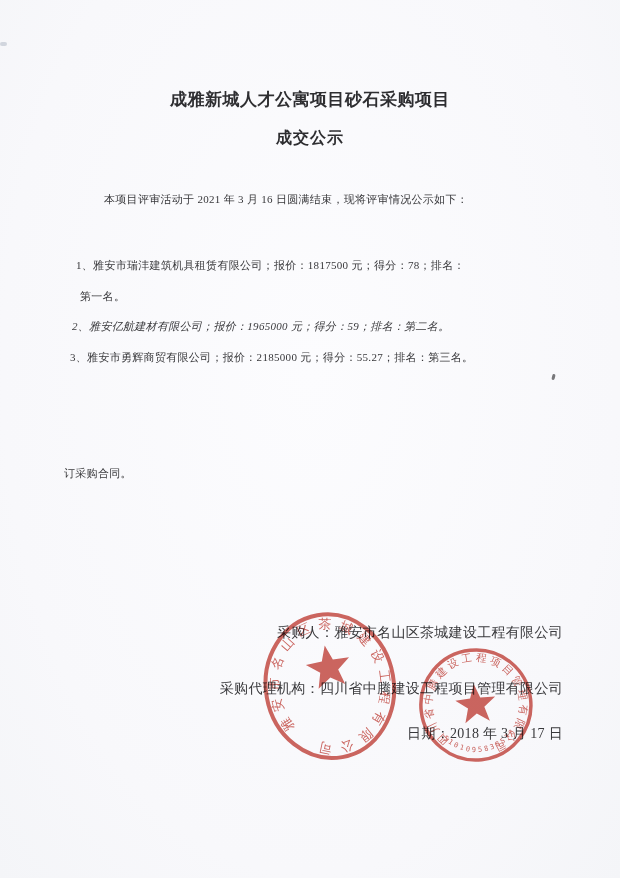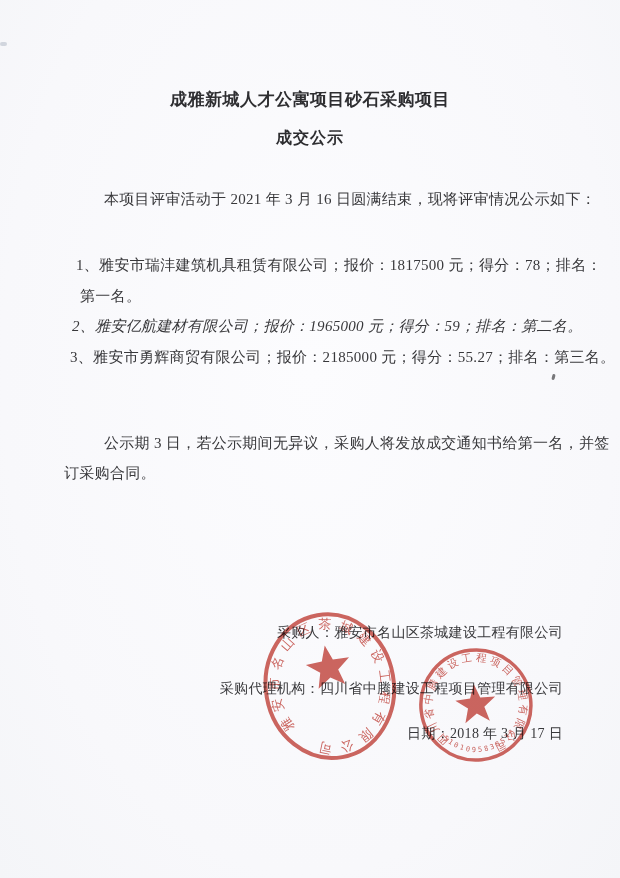--- a/index.html
+++ b/index.html
@@ -15,21 +15,21 @@
   }
   .abs{position:absolute;white-space:nowrap;}
   .doc-title{
     left:0;right:0;top:88px;text-align:center;
     font-size:17px;font-weight:bold;color:#2e2e31;letter-spacing:.5px;margin:0;
   }
   .doc-subtitle{
     left:0;right:0;top:120px;text-align:center;
     font-size:16px;font-weight:bold;color:#2e2e31;letter-spacing:1px;margin:8px;
   }
-  .body-line{font-size:15px;line-height:18px;color:#38383b;letter-spacing:.3px;text-align:center;}
+  .body-line{font-size:11px;line-height:18px;color:#38383b;letter-spacing:.3px;text-align:center;}
   .sig-line{right:57px;text-align:right;font-size:14px;color:#38383b;letter-spacing:.3px;}
   .speck{
     left:552px;top:374px;width:3px;height:6px;border-radius:2px;
     background:#56565a;transform:rotate(14deg);opacity:.8;
   }
   .edge-mark{
     left:0;top:42px;width:7px;height:4px;border-radius:2px;
     background:#cdd1da;opacity:.9;
   }
   .stamp{position:absolute;mix-blend-mode:multiply;opacity:.82;}
@@ -51,21 +51,20 @@
   <div class="abs body-line" style="left:104px;top:190px;">本项目评审活动于 2021 年 3 月 16 日圆满结束，现将评审情况公示如下：</div>
 
   <div class="abs body-line" style="left:76px;top:256px;">1、雅安市瑞沣建筑机具租赁有限公司；报价：1817500 元；得分：78；排名：</div>
   <div class="abs body-line" style="left:80px;top:287px;">第一名。</div>
   <div class="abs body-line" style="left:72px;top:317px;font-style:italic;">2、雅安亿航建材有限公司；报价：1965000 元；得分：59；排名：第二名。</div>
   <div class="abs body-line" style="left:70px;top:348px;">3、雅安市勇辉商贸有限公司；报价：2185000 元；得分：55.27；排名：第三名。</div>
 
   <span class="abs speck"></span>
   <span class="abs edge-mark"></span>
 
-  <div class="abs body-line" style="left:104px;top:434px;">公示期 3 日，若公示期间无异议，采购人将发放成交通知书给第一名，并签</div>
   <div class="abs body-line" style="left:64px;top:464px;">订采购合同。</div>
 
   <div class="abs sig-line" style="top:624px;">采购人：雅安市名山区茶城建设工程有限公司</div>
   <div class="abs sig-line" style="top:680px;">采购代理机构：四川省中腾建设工程项目管理有限公司</div>
   <div class="abs sig-line" style="top:725px;">日期：2018 年 3 月 17 日</div>
 
   <div class="stamp stamp-left">
     <svg width="146" height="154" viewBox="0 0 146 154">
       <defs>
         <path id="ringL" d="M32.9,113.3 A51,58 0 0,1 111.1,38.7 A51,58 0 0,1 32.9,113.3" fill="none"></path>

